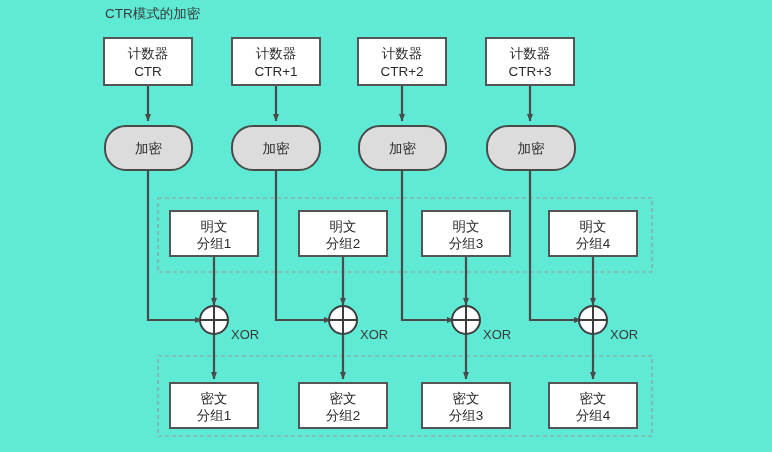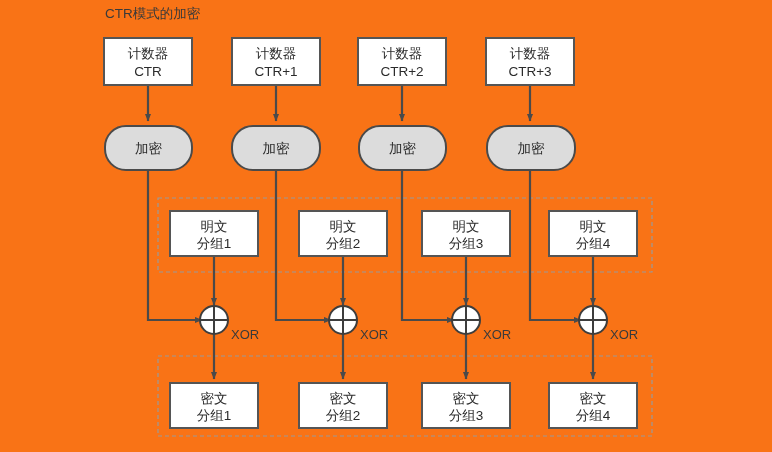--- a/index.html
+++ b/index.html
@@ -8,21 +8,21 @@
     background: #ffffff;
   }
   body {
     font-family: "Liberation Sans", "DejaVu Sans", sans-serif;
     color: #2b2b2b;
   }
   #canvas {
     position: relative;
     width: 772px;
     height: 452px;
-    background: #f97316;
+    background: #5eead4;
     overflow: hidden;
   }
   #diagram-svg {
     position: absolute;
     left: 0;
     top: 0;
     width: 772px;
     height: 452px;
   }
   .dg-title {

